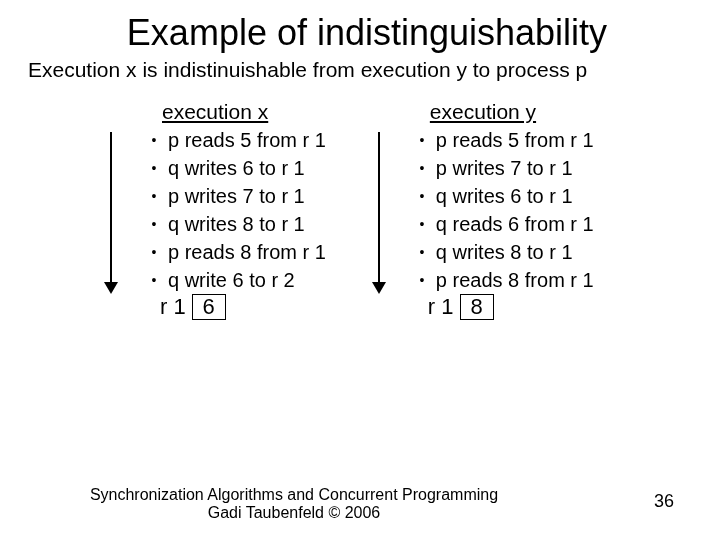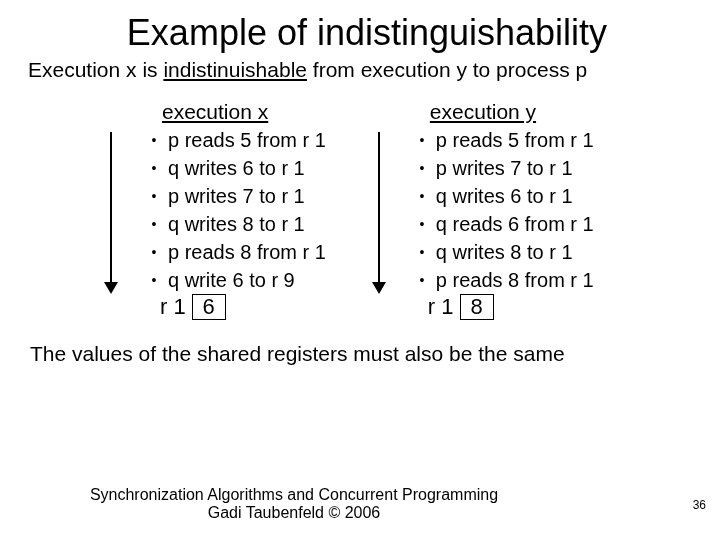--- a/index.html
+++ b/index.html
@@ -23,21 +23,21 @@
   .title {
     font-size: 36px;
     text-align: center;
     margin: 4px 0 4px 0;
     font-weight: normal;
   }
   .subtitle {
     font-size: 21px;
     margin: 2px 0 18px 0;
   }
-  .underline { text-decoration: underline; }
+  .underline { }
   .columns {
     display: flex;
     flex-direction: row;
     justify-content: flex-start;
     gap: 60px;
     margin-left: 90px;
   }
   .col {
     display: flex;
     flex-direction: column;
@@ -118,22 +118,22 @@
     position: absolute;
     bottom: 18px;
     left: 0;
     width: 588px;
     text-align: center;
     font-size: 16px;
   }
   .pagenum {
     position: absolute;
     bottom: 28px;
-    right: 14px;
-    font-size: 12px;
+    right: 46px;
+    font-size: 18px;
   }
 </style>
 </head>
 <body>
 
 <div class="slide">
   <div class="title">Example of indistinguishability</div>
 
   <div class="subtitle">
     <span>Execution x is </span><span class="underline">indistinuishable</span><span> from execution  y to process p</span>
@@ -163,21 +163,21 @@
         <div class="step-row">
             <span class="bullet">•</span>
             <span>q writes 8 to r 1</span>
           </div>
         <div class="step-row">
             <span class="bullet">•</span>
             <span>p reads 8 from r 1</span>
           </div>
         <div class="step-row">
             <span class="bullet">•</span>
-            <span>q write 6 to r 9</span>
+            <span>q write 6 to r 2</span>
           </div>
       </div>
       <div class="reg-row">
         <span>r 1</span>
         <span class="reg-box">6</span>
       </div>
     </div>
 
     <div class="col">
       <div class="exec-header">execution y</div>
@@ -212,21 +212,20 @@
           </div>
       </div>
       <div class="reg-row">
         <span>r 1</span>
         <span class="reg-box">8</span>
       </div>
     </div>
 
   </div>
 
-  <div class="note">The values of the shared registers must also be the same</div>
 
   <div class="footer">
     <div>Synchronization Algorithms and Concurrent Programming</div>
     <div>Gadi Taubenfeld © 2006</div>
   </div>
 
   <div class="pagenum">36</div>
 </div>
 
 </body></html>

